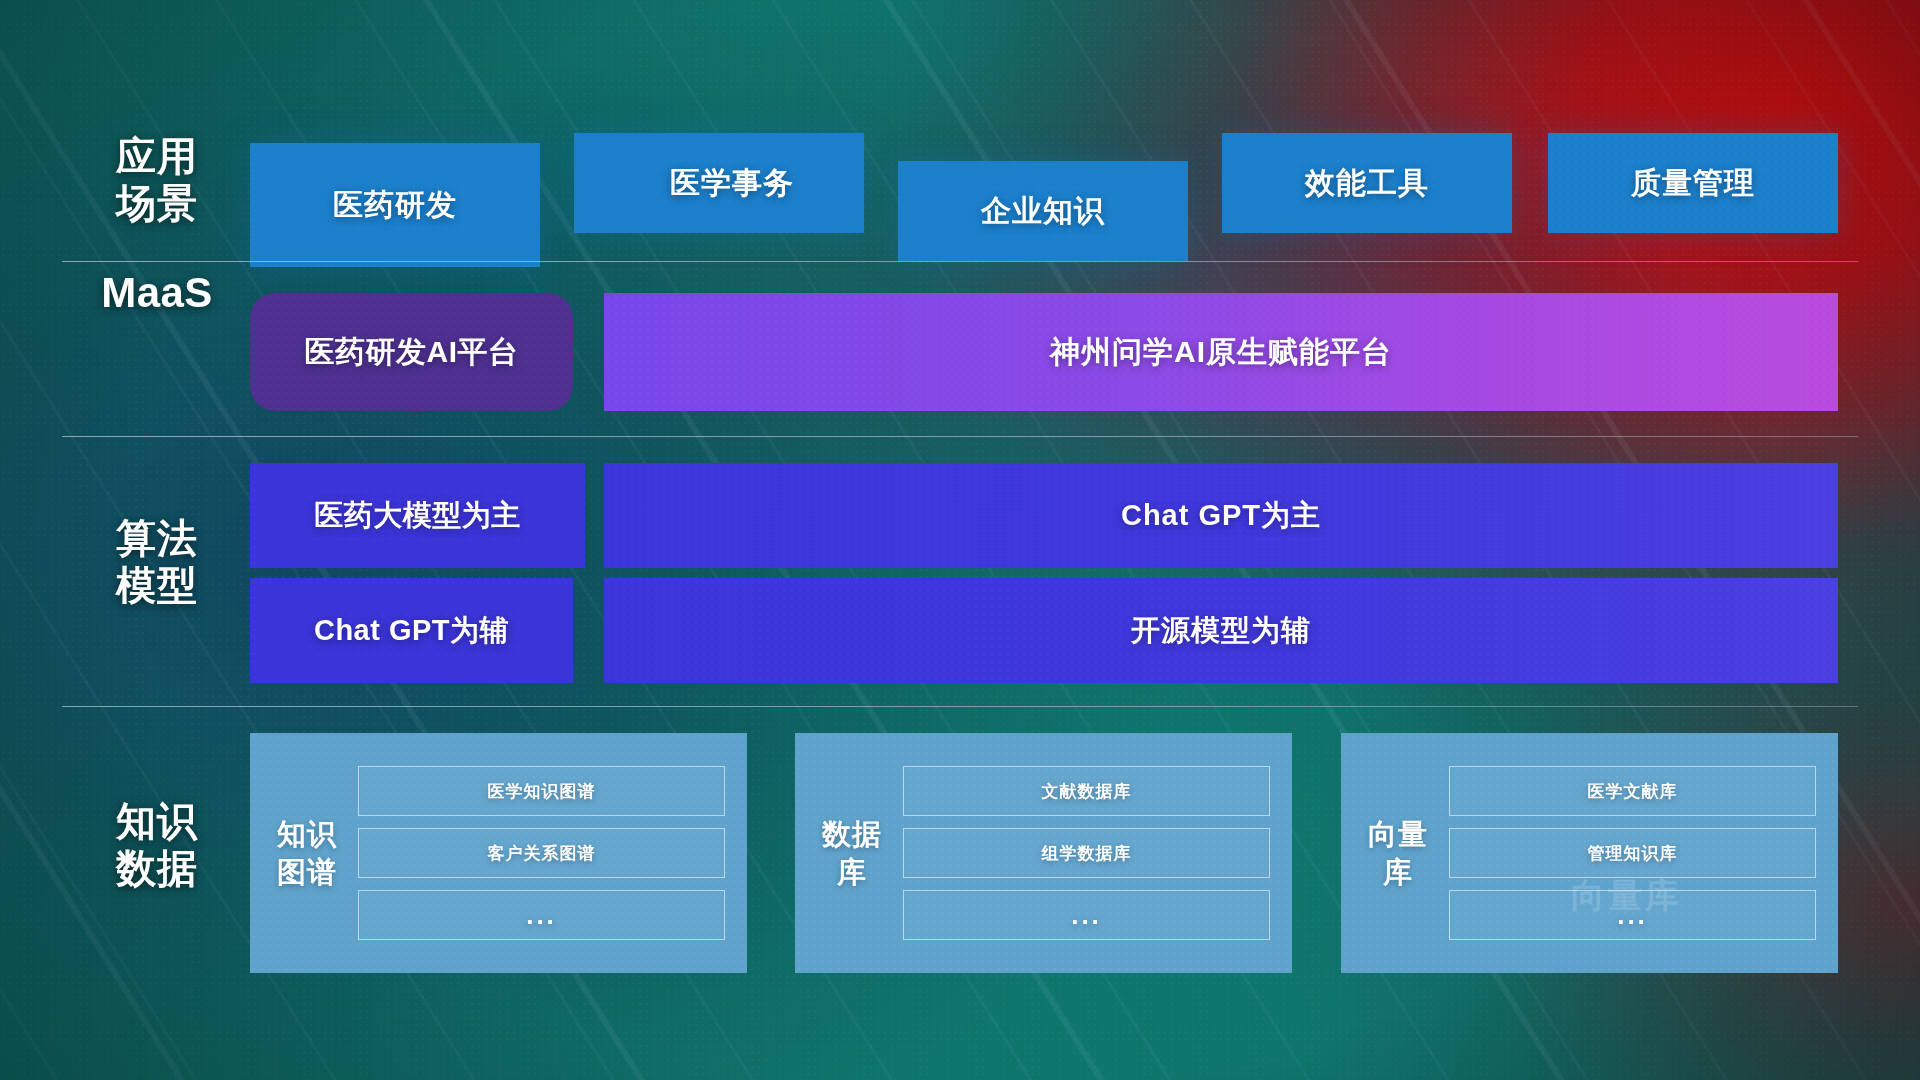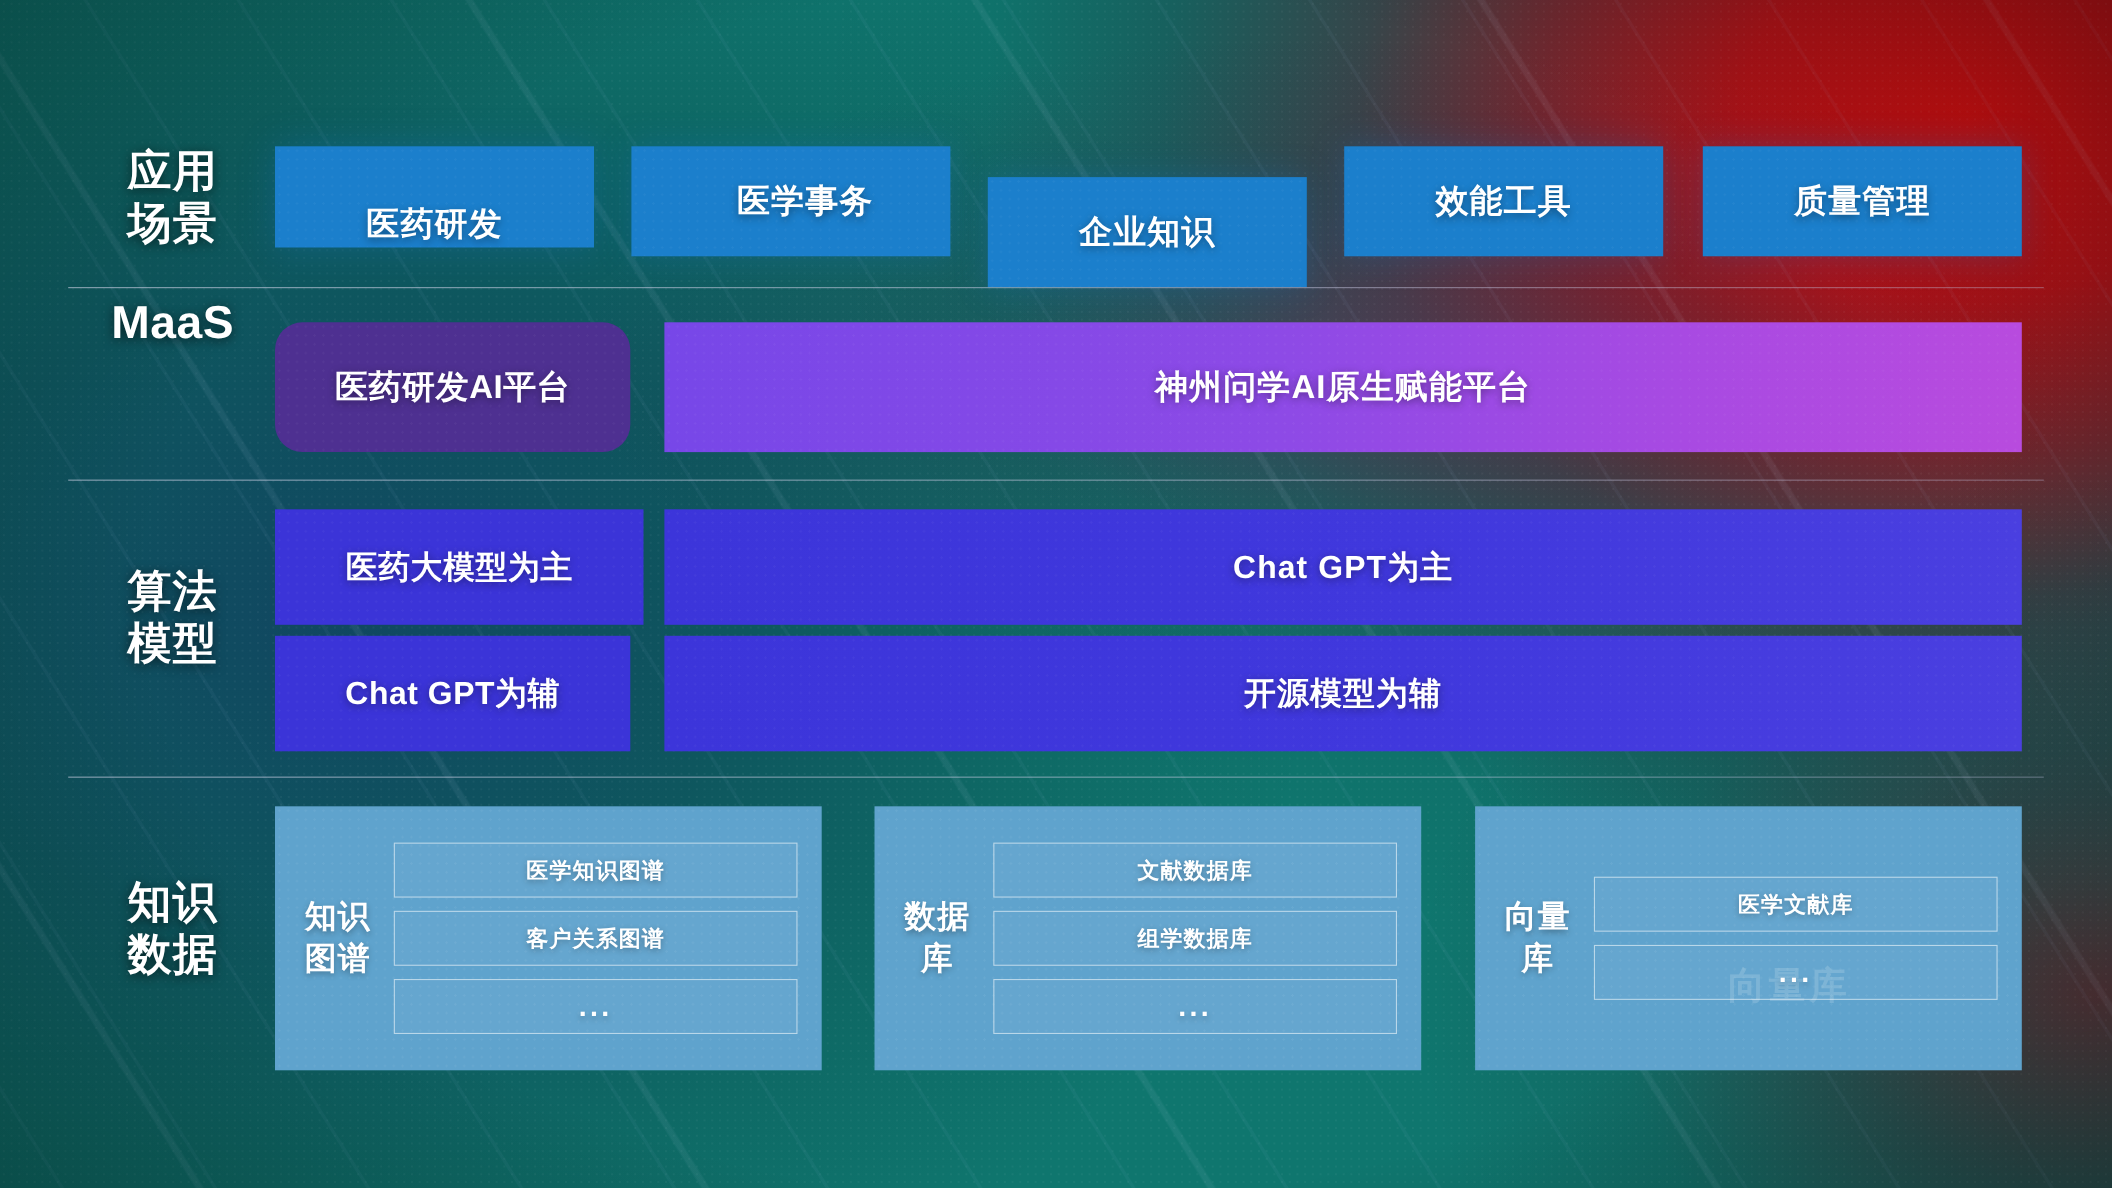--- a/index.html
+++ b/index.html
@@ -215,21 +215,21 @@
     padding: 20px 22px 20px 18px;
     z-index: 2;
   }
   .kitem {
     height: 50px;
     border: 1px solid rgba(255,255,255,0.55);
     display: flex;
     align-items: center;
     justify-content: center;
     color: #ffffff;
-    font-size: 20px;
+    font-size: 17px;
     font-weight: 700;
     letter-spacing: 1px;
     text-shadow: 0 2px 6px rgba(0,0,0,.28);
     background: rgba(255,255,255,0.045);
   }
   .kitem.ellipsis { font-size: 26px; letter-spacing: 3px; }
 
   .watermark {
     position: absolute;
     color: rgba(255,255,255,0.16);
@@ -252,21 +252,21 @@
   <div class="bg-layer dots"></div>
   <div class="bg-layer streaks"></div>
   <div class="bg-layer streaks2"></div>
   <div class="bg-layer vignette"></div>
 
   <div id="grid">
 
     <div class="row-label cn" style="top:133px;">应用
 场景</div>
 
-    <div class="box box-app" style="left:250px; top:133px; width:290px; height:92px;align-items:flex-end;">
+    <div class="box box-app" style="left:250px; top:143px; width:290px; height:124px;">
       <span>医药研发</span>
     </div>
     <div class="box box-app" style="left:574px; top:133px; width:290px; height:100px;padding-left:26px;">
       <span>医学事务</span>
     </div>
     <div class="box box-app" style="left:898px; top:133px; width:290px; height:100px;margin-top:28px;">
       <span>企业知识</span>
     </div>
     <div class="box box-app" style="left:1222px; top:133px; width:290px; height:100px;">
       <span>效能工具</span>
@@ -340,20 +340,23 @@
       </div>
     </div>
 
     <div class="kgroup" style="left:1341px; top:733px; width:497px; height:240px;">
       <div class="kgroup-label">向量库</div>
       <div class="watermark" style="left:230px; top:140px;">向量库</div>
       <div class="kitems">
         <div class="kitem">
           <span>医学文献库</span>
         </div>
+        <div class="kitem">
+          <span>管理知识库</span>
+        </div>
         <div class="kitem ellipsis">
           <span>...</span>
         </div>
       </div>
     </div>
 
   </div>
 </div>
 
 </body></html>

